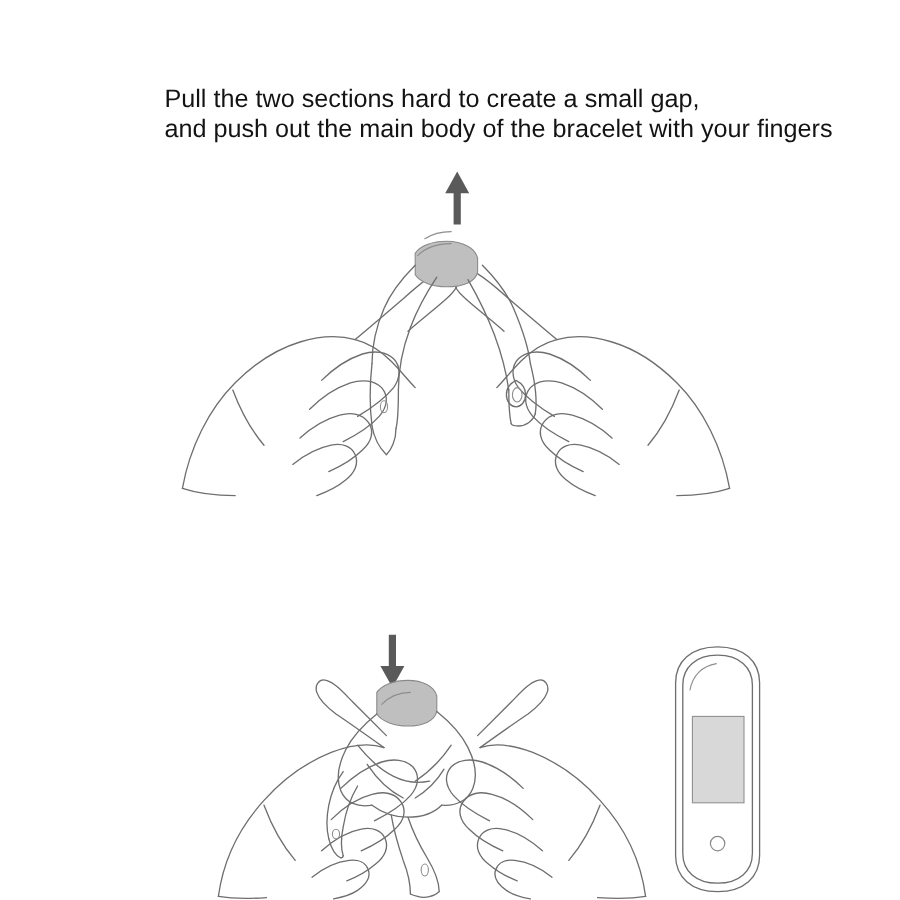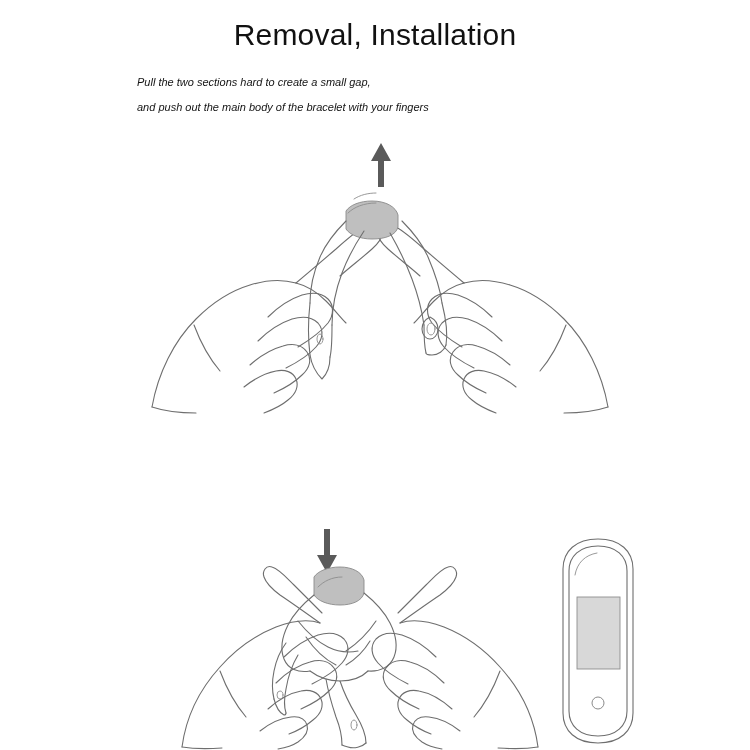--- a/index.html
+++ b/index.html
@@ -23,25 +23,24 @@
   }
   .title {
     text-align: center;
     font-size: 30px;
     font-weight: 400;
     letter-spacing: 0.2px;
     padding-top: 18px;
     color: #111;
   }
   .caption {
-    font-size: 11px;
+    font-size: 21px;
     line-height: 25px;
     color: #131313;
     white-space: pre;
-    font-style: italic;
   }
   .caption-top {
     position: absolute;
     left: 137px;
     top: 70px;
   }
   .caption-bottom {
     position: absolute;
     left: 131px;
     top: 437px;
@@ -83,21 +82,20 @@
   }
   .arrow {
     fill: #5a5a5a;
   }
 </style>
 </head>
 <body>
 
 <div class="page">
 
-  <div class="title">Removal, Installation</div>
 
   <div class="caption caption-top">Pull the two sections hard to create a small gap,
 and push out the main body of the bracelet with your fingers</div>
 
   <div class="fig fig-top">
     <svg width="460" height="280" viewBox="0 0 460 280">
 
       <g class="arrow">
         <path d="M231 8 L221 26 L228 26 L228 52 L234 52 L234 26 L241 26 Z"></path>
       </g>

